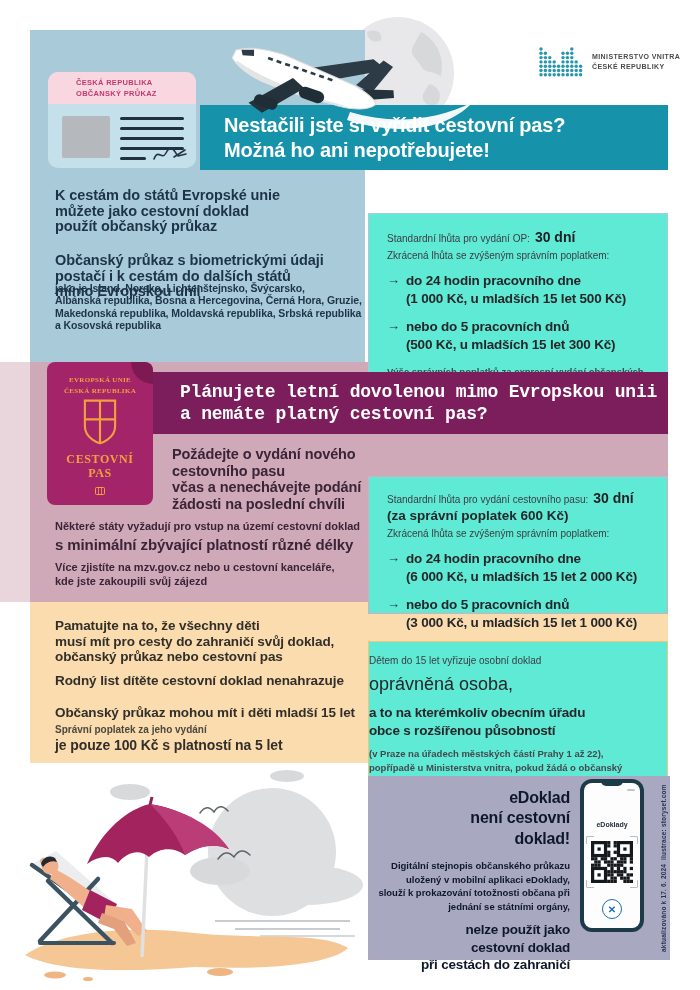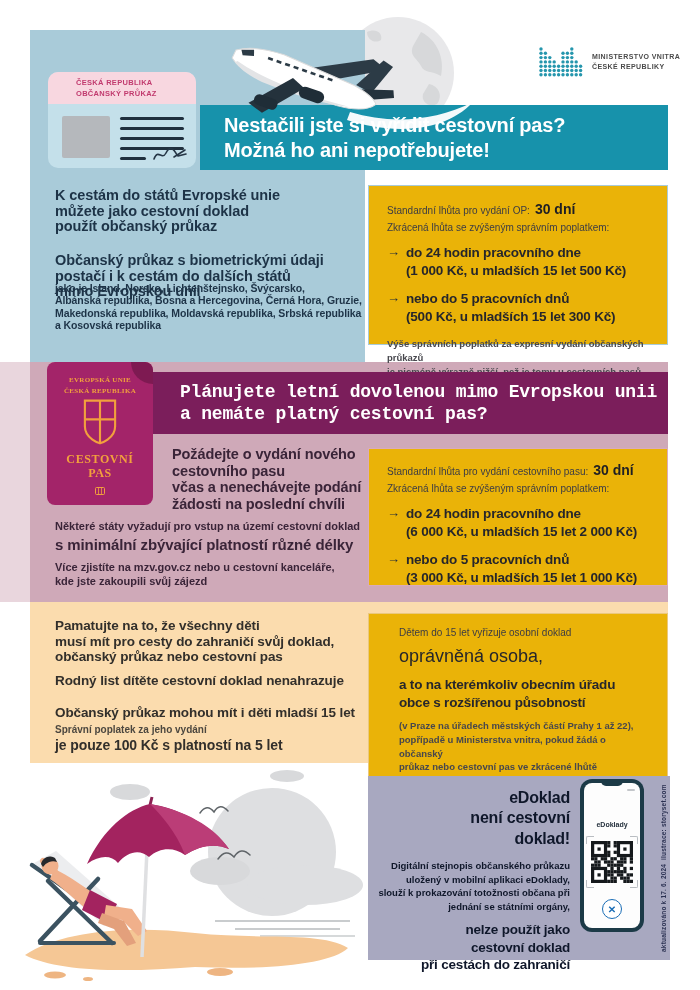--- a/index.html
+++ b/index.html
@@ -26,24 +26,24 @@
   .idline{position:absolute;left:72px;height:3px;background:#20303e;border-radius:2px;}
   .idsig{position:absolute;left:104px;top:72px;}
 
   .claim{color:#1d3347;font-weight:700;font-size:14.5px;line-height:15.5px;letter-spacing:-.1px;z-index:2;}
   .claim-b1{left:55px;top:188px;width:305px;}
   .claim-b2{left:55px;top:253px;width:305px;}
   .countries{left:55px;top:282px;width:310px;color:#1d3347;font-weight:700;
              font-size:10.5px;line-height:12.3px;z-index:2;letter-spacing:-.1px;}
 
   
-  .infobox{background:#eab308;box-sizing:border-box;z-index:2;color:#26262b;}
+  .infobox{background:#5eead4;box-sizing:border-box;z-index:2;color:#26262b;margin-top:28px;}
   .box1{left:368px;top:185px;width:300px;height:160px;border:1.5px solid #a9cbd9;padding:15px 18px;}
   .box2{left:368px;top:448px;width:300px;height:138px;border:1.5px solid #d9abbc;padding:13px 18px;}
-  .box3{left:368px;top:613px;width:300px;height:168px;border:1.5px solid #eac87e;padding:13px 30px;}
+  .box3{left:368px;top:613px;width:300px;height:168px;border:1.5px solid #eac87e;padding:13px 0;}
   .std-row{display:flex;align-items:baseline;gap:5px;white-space:nowrap;}
   .std-label{font-size:10px;color:#3c3c44;font-weight:400;}
   .std-value{font-size:14px;font-weight:700;color:#1f1f24;}
   .fee{font-size:13.5px;font-weight:700;margin-top:2px;}
   .short-label{font-size:10px;color:#3c3c44;margin-top:5px;}
   .bullet{display:flex;gap:6px;margin-top:11px;}
   .arr{font-size:13px;font-weight:700;color:#26303a;line-height:1.3;}
   .bullet-text{font-size:13.5px;font-weight:700;line-height:1.3;letter-spacing:-.2px;}
   .boxnote{font-size:9.5px;font-weight:600;color:#47474d;line-height:1.45;margin-top:12px;}
 
@@ -280,20 +280,21 @@
   <div class="abs pas-claim2">s minimální zbývající platností různé délky</div>
   <div class="abs pas-note1">Některé státy vyžadují pro vstup na území cestovní doklad</div>
   <div class="abs pas-note2 pre">Více zjistíte na mzv.gov.cz nebo u cestovní kanceláře,
 kde jste zakoupili svůj zájezd</div>
 
   <div class="abs infobox box2">
     <div class="std-row">
       <span class="std-label">Standardní lhůta pro vydání cestovního pasu:</span>
       <span class="std-value">30 dní</span>
     </div>
+    <div class="fee">(za správní poplatek 600 Kč)</div>
     <div class="short-label">Zkrácená lhůta se zvýšeným správním poplatkem:</div>
     <div class="bullet">
       <span class="arr">→</span>
       <div class="bullet-text pre">do 24 hodin pracovního dne
 (6 000 Kč, u mladších 15 let 2 000 Kč)</div>
     </div>
     <div class="bullet">
       <span class="arr">→</span>
       <div class="bullet-text pre">nebo do 5 pracovních dnů
 (3 000 Kč, u mladších 15 let 1 000 Kč)</div>

